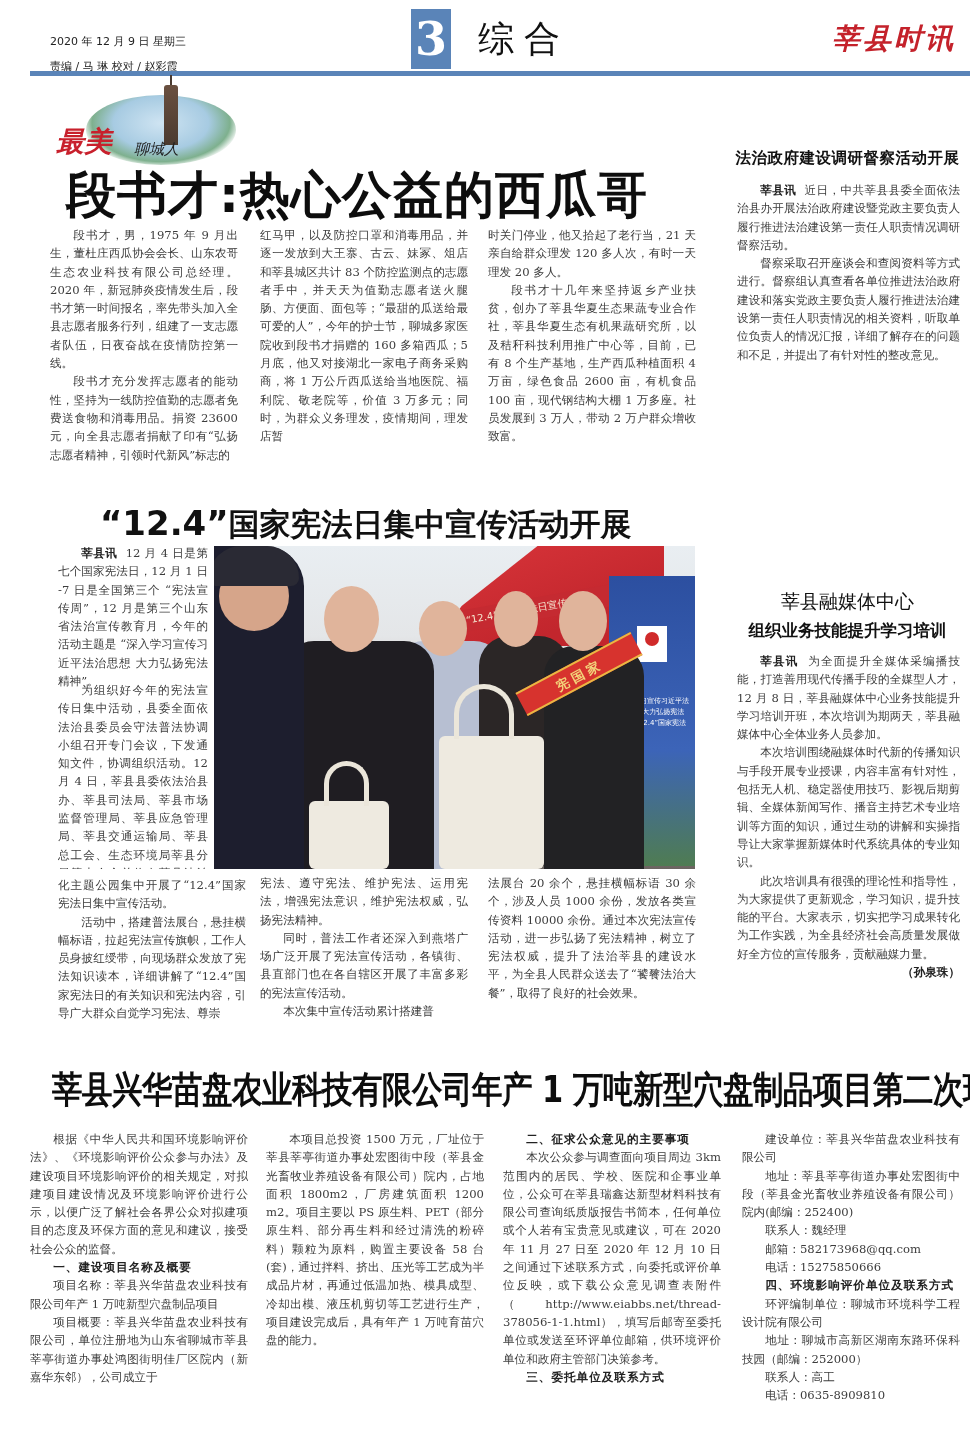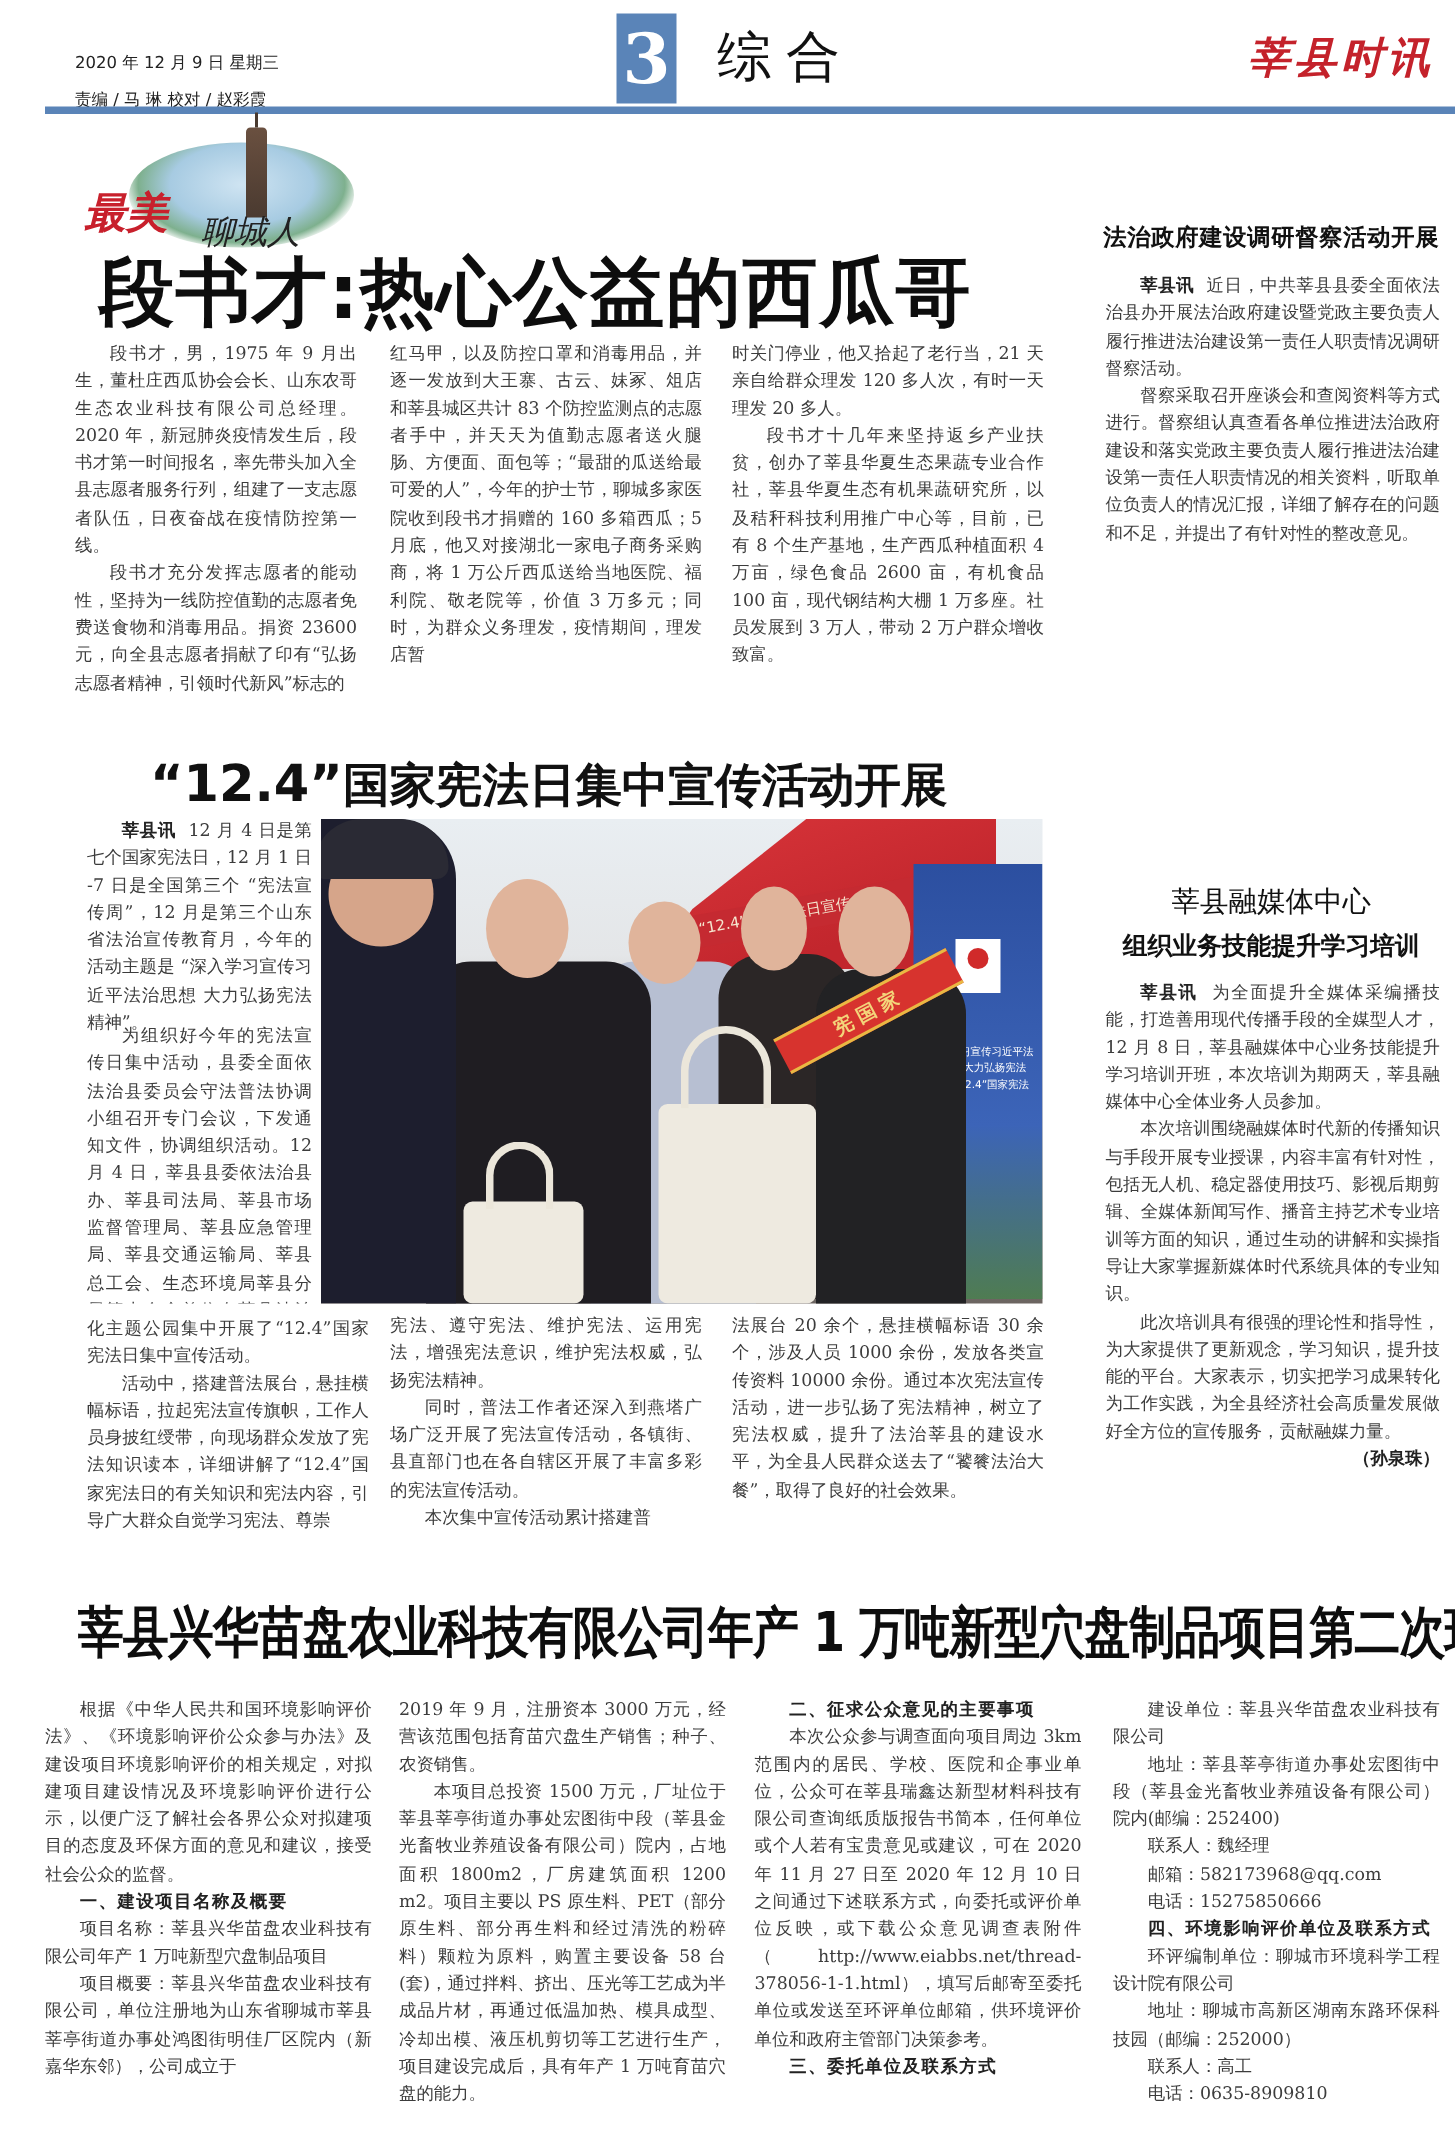--- a/index.html
+++ b/index.html
@@ -14,21 +14,21 @@
   .paper-logo { position: absolute; right: 14px; top: 20px; font-family: "DejaVu Serif", serif; font-weight: bold; font-style: italic; font-size: 28px; color: #c4222b; letter-spacing: 3px; }
   .mast-rule { position: absolute; left: 30px; top: 71px; width: 940px; height: 5px; background: #5a84b8; }
 
   
   .badge { position: absolute; left: 46px; top: 85px; width: 190px; height: 90px; }
   .badge-bg { position: absolute; left: 40px; top: 10px; width: 150px; height: 70px; border-radius: 50%;
               background: radial-gradient(ellipse at 50% 40%, #cfe4f2 0%, #a7cbe2 45%, #7eb08e 65%, rgba(255,255,255,0) 75%); }
   .pagoda { position: absolute; left: 118px; top: 0; width: 14px; height: 60px; background: linear-gradient(#6a5040, #4a3a30); border-radius: 3px 3px 0 0; }
   .pagoda:before { content: ""; position: absolute; left: 6px; top: -10px; width: 2px; height: 10px; background: #4a3a30; }
   .badge-big { position: absolute; left: 10px; top: 38px; font-family: "DejaVu Serif", serif; font-weight: bold; font-size: 28px; color: #c8202c; font-style: italic; }
-  .badge-small { position: absolute; left: 88px; top: 55px; font-family: "DejaVu Serif", serif; font-size: 22px; color: #222; font-style: italic; }
+  .badge-small { position: absolute; left: 88px; top: 55px; font-family: "DejaVu Serif", serif; font-size: 15px; color: #222; font-style: italic; }
 
   .headline-1 { position: absolute; left: 66px; top: 165px; font-family: "DejaVu Sans", sans-serif; font-weight: bold; font-size: 50px; color: #0d0d0d; letter-spacing: 1px; line-height: 60px; }
 
   
   .col { position: absolute; font-size: 11.6px; line-height: 18.3px; text-align: justify; color: #3c3c3c; }
   .col p { text-indent: 2em; }
   .col p.noind { text-indent: 0; }
   .lead { font-family: "DejaVu Sans", sans-serif; font-weight: bold; color: #222; }
   .byline { float: right; font-family: "DejaVu Sans", sans-serif; font-weight: bold; color: #222; }
   .sub-head { font-family: "DejaVu Sans", sans-serif; font-weight: bold; color: #222; text-indent: 2em; letter-spacing: 1px; }
@@ -159,21 +159,20 @@
 
 <div class="headline-3">莘县兴华苗盘农业科技有限公司年产 1 万吨新型穴盘制品项目第二次环境影响评价公示</div>
 
 <div class="col" style="left:30px; top:1130px; width:218px;">
   <p>根据《中华人民共和国环境影响评价法》、《环境影响评价公众参与办法》及建设项目环境影响评价的相关规定，对拟建项目建设情况及环境影响评价进行公示，以便广泛了解社会各界公众对拟建项目的态度及环保方面的意见和建议，接受社会公众的监督。</p>
   <p class="sub-head">一、建设项目名称及概要</p>
   <p>项目名称：莘县兴华苗盘农业科技有限公司年产 1 万吨新型穴盘制品项目</p>
   <p>项目概要：莘县兴华苗盘农业科技有限公司，单位注册地为山东省聊城市莘县莘亭街道办事处鸿图街明佳厂区院内（新嘉华东邻），公司成立于</p>
 </div>
 <div class="col" style="left:266px; top:1130px; width:218px;">
-  <p class="noind">2019 年 9 月，注册资本 3000 万元，经营该范围包括育苗穴盘生产销售；种子、农资销售。</p>
   <p>本项目总投资 1500 万元，厂址位于莘县莘亭街道办事处宏图街中段（莘县金光畜牧业养殖设备有限公司）院内，占地面积 1800m2，厂房建筑面积 1200 m2。项目主要以 PS 原生料、PET（部分原生料、部分再生料和经过清洗的粉碎料）颗粒为原料，购置主要设备 58 台(套)，通过拌料、挤出、压光等工艺成为半成品片材，再通过低温加热、模具成型、冷却出模、液压机剪切等工艺进行生产，项目建设完成后，具有年产 1 万吨育苗穴盘的能力。</p>
 </div>
 <div class="col" style="left:503px; top:1130px; width:218px;">
   <p class="sub-head">二、征求公众意见的主要事项</p>
   <p>本次公众参与调查面向项目周边 3km 范围内的居民、学校、医院和企事业单位，公众可在莘县瑞鑫达新型材料科技有限公司查询纸质版报告书简本，任何单位或个人若有宝贵意见或建议，可在 2020 年 11 月 27 日至 2020 年 12 月 10 日之间通过下述联系方式，向委托或评价单位反映，或下载公众意见调查表附件 （http://www.eiabbs.net/thread-378056-1-1.html），填写后邮寄至委托单位或发送至环评单位邮箱，供环境评价单位和政府主管部门决策参考。</p>
   <p class="sub-head">三、委托单位及联系方式</p>
 </div>
 <div class="col" style="left:742px; top:1130px; width:218px;">
   <p>建设单位：莘县兴华苗盘农业科技有限公司</p>
   <p>地址：莘县莘亭街道办事处宏图街中段（莘县金光畜牧业养殖设备有限公司）院内(邮编：252400)</p>

